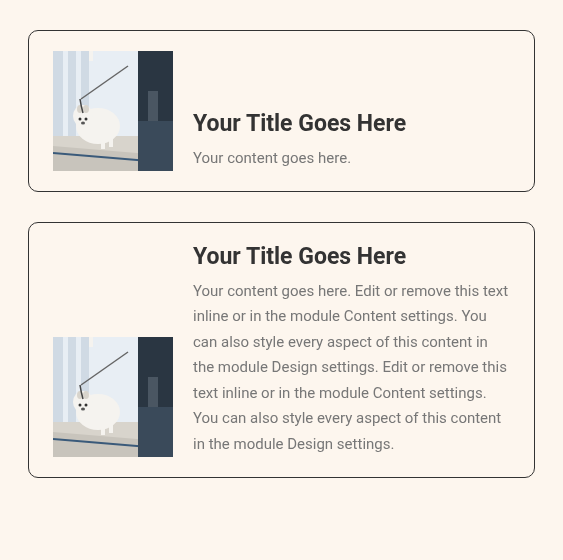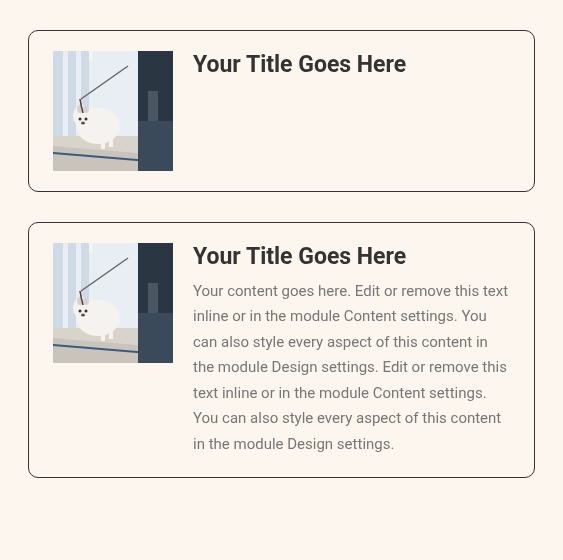--- a/index.html
+++ b/index.html
@@ -12,21 +12,21 @@
       font-family: -apple-system, BlinkMacSystemFont, "Segoe UI", Roboto, Helvetica, Arial, sans-serif;
       padding: 30px 28px;
       width: 563px;
     }
     .card {
       background: #fdf6ee;
       border: 1.5px solid #333333;
       border-radius: 10px;
       padding: 20px 24px;
       display: flex;
-      align-items: flex-start;
+      align-items: flex-end;
       gap: 20px;
       margin-bottom: 30px;
     }
     .card:last-child {
       margin-bottom: 0;
     }
     .card-image {
       width: 120px;
       height: 120px;
       flex-shrink: 0;
@@ -80,20 +80,21 @@
       <rect x="48" y="88" width="4" height="10" fill="#f5f3ef"></rect>
       <rect x="56" y="86" width="4" height="10" fill="#f5f3ef"></rect>
       <rect x="85" y="0" width="35" height="95" fill="#2a3642"></rect>
       <rect x="95" y="40" width="10" height="30" fill="#4a5662"></rect>
       <path d="M 28 48 L 75 15" stroke="#666" stroke-width="1.5" fill="none"></path>
       <rect x="85" y="70" width="35" height="50" fill="#3a4a5a"></rect>
     </svg>
   </div>
   <div class="card-content">
     <h2 class="card-title">Your Title Goes Here</h2>
+    <p class="card-text">Your content goes here.</p>
   </div>
 </div>
 
 <div class="card">
   <div class="card-image">
     <svg viewBox="0 0 120 120" xmlns="http://www.w3.org/2000/svg">
       <rect x="0" y="0" width="120" height="120" fill="#e8eef4"></rect>
       <rect x="0" y="0" width="10" height="120" fill="#d0dae4"></rect>
       <rect x="15" y="0" width="8" height="120" fill="#d0dae4"></rect>
       <rect x="28" y="0" width="8" height="120" fill="#d0dae4"></rect>

